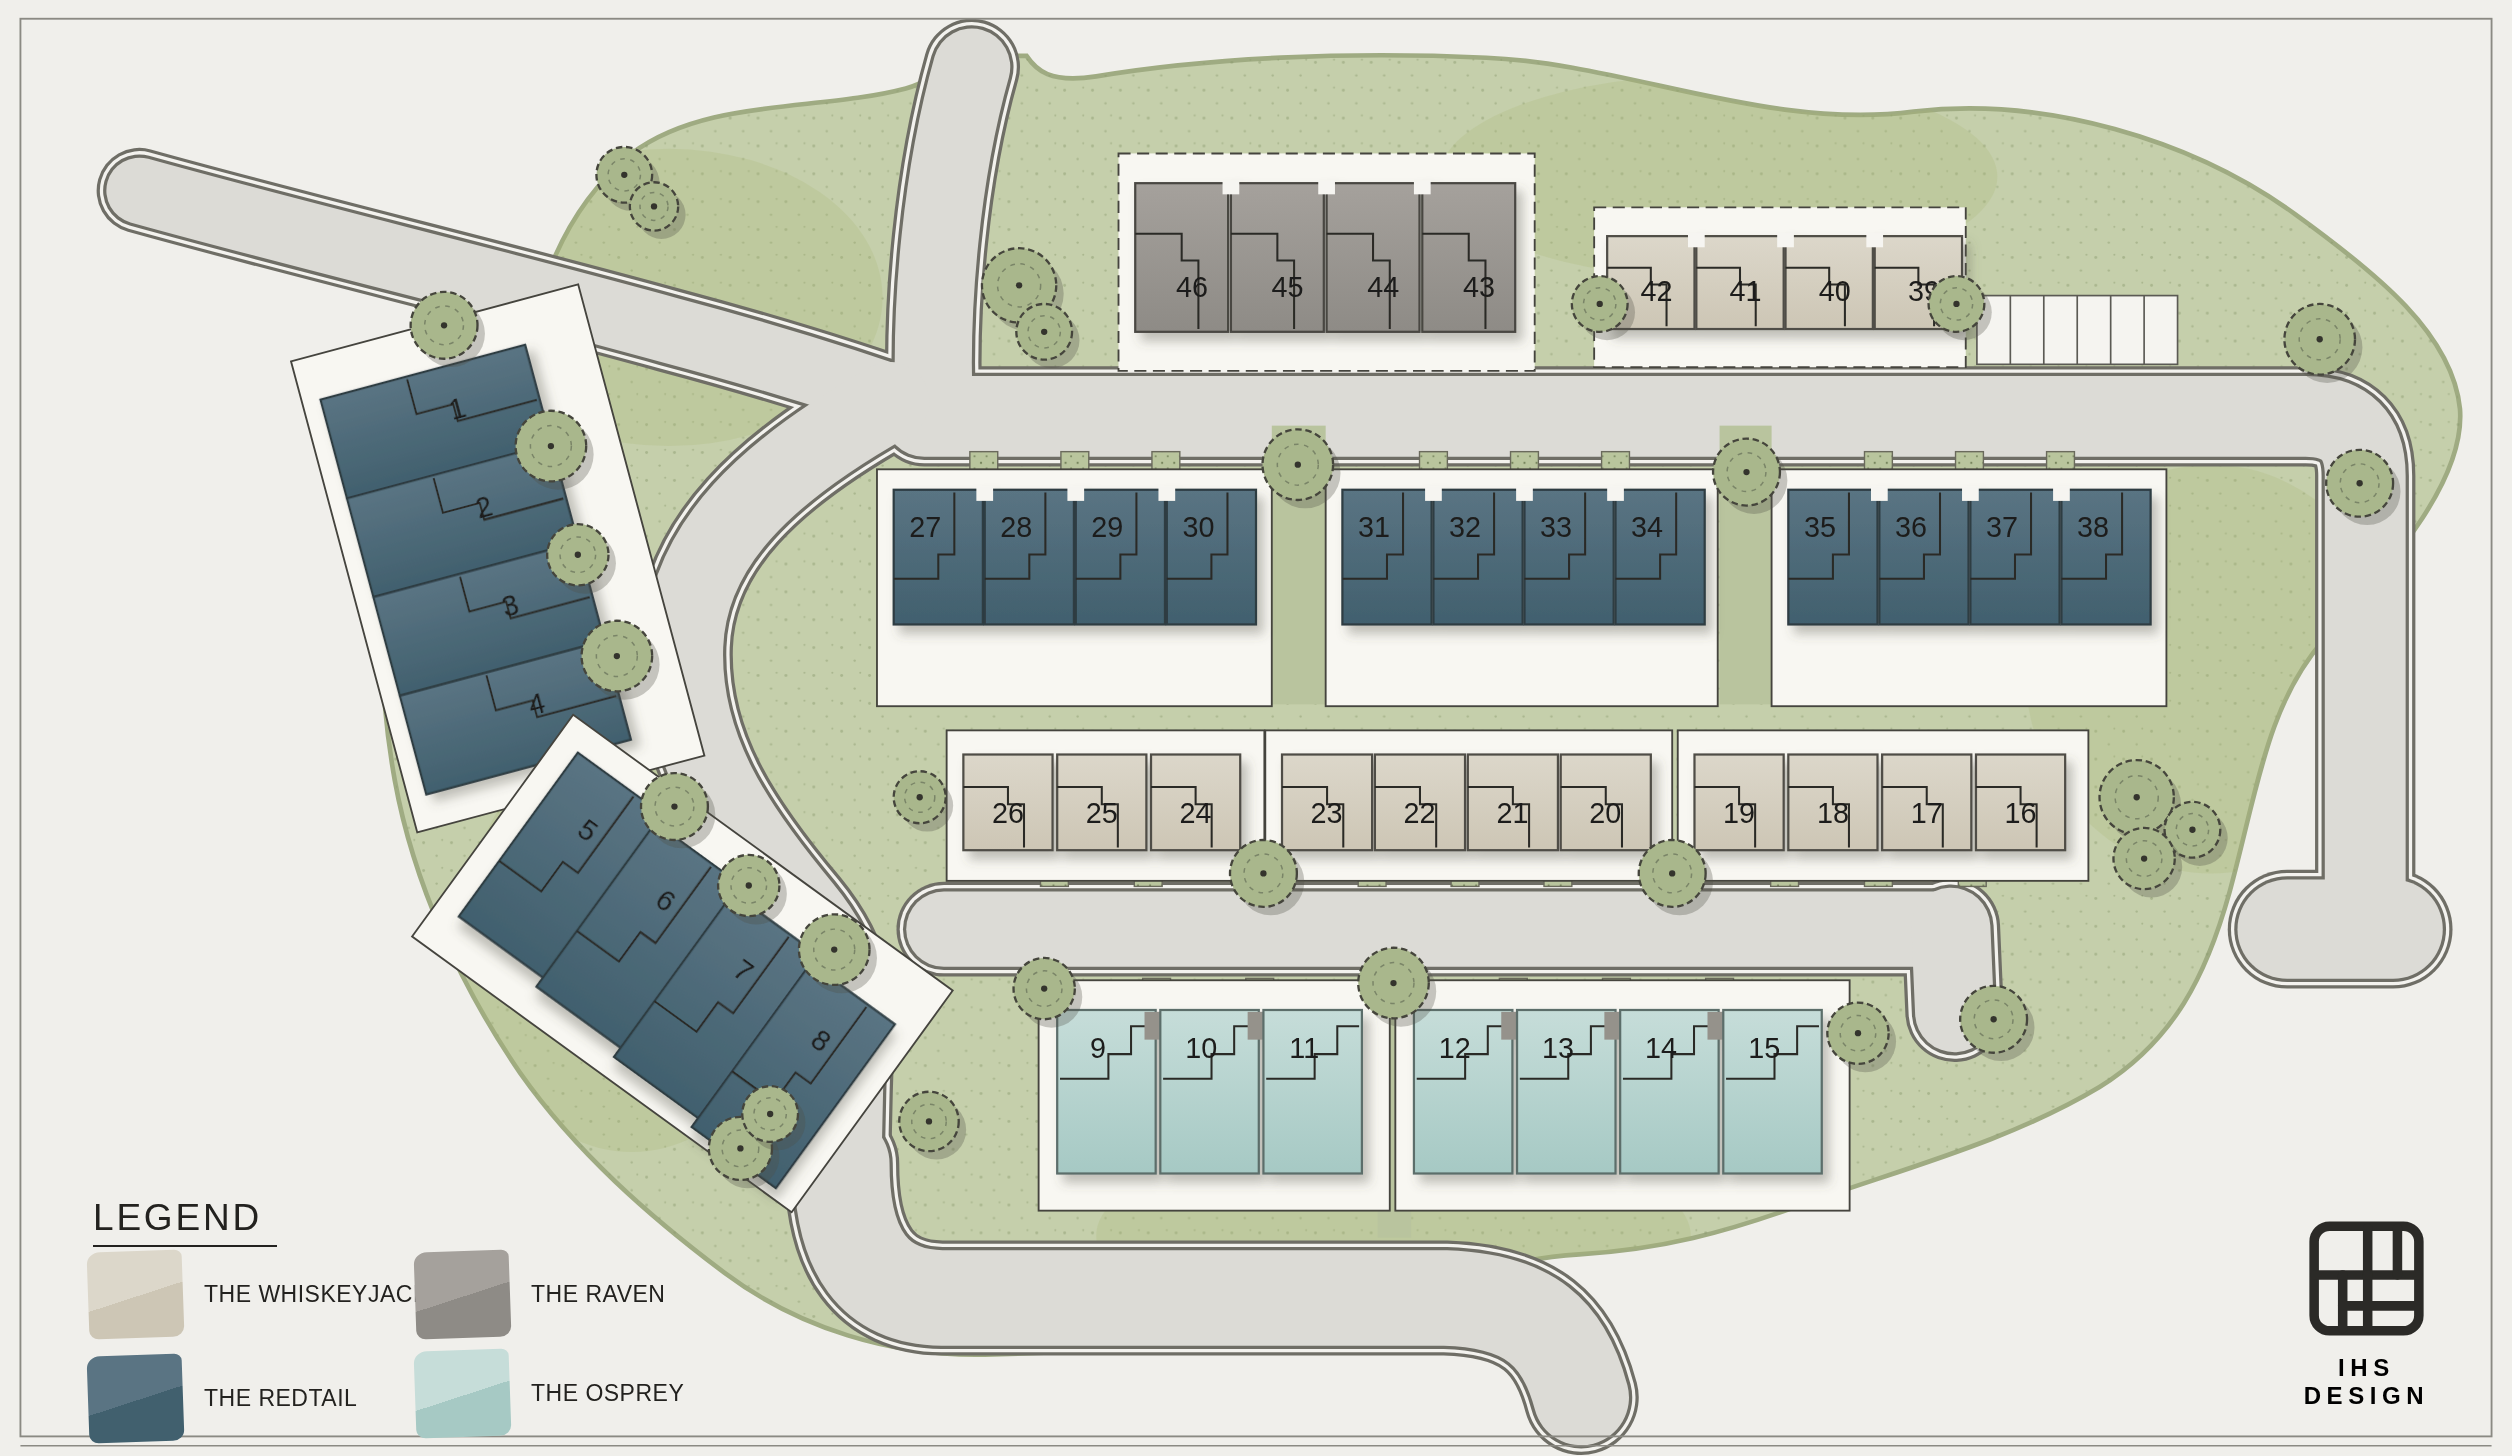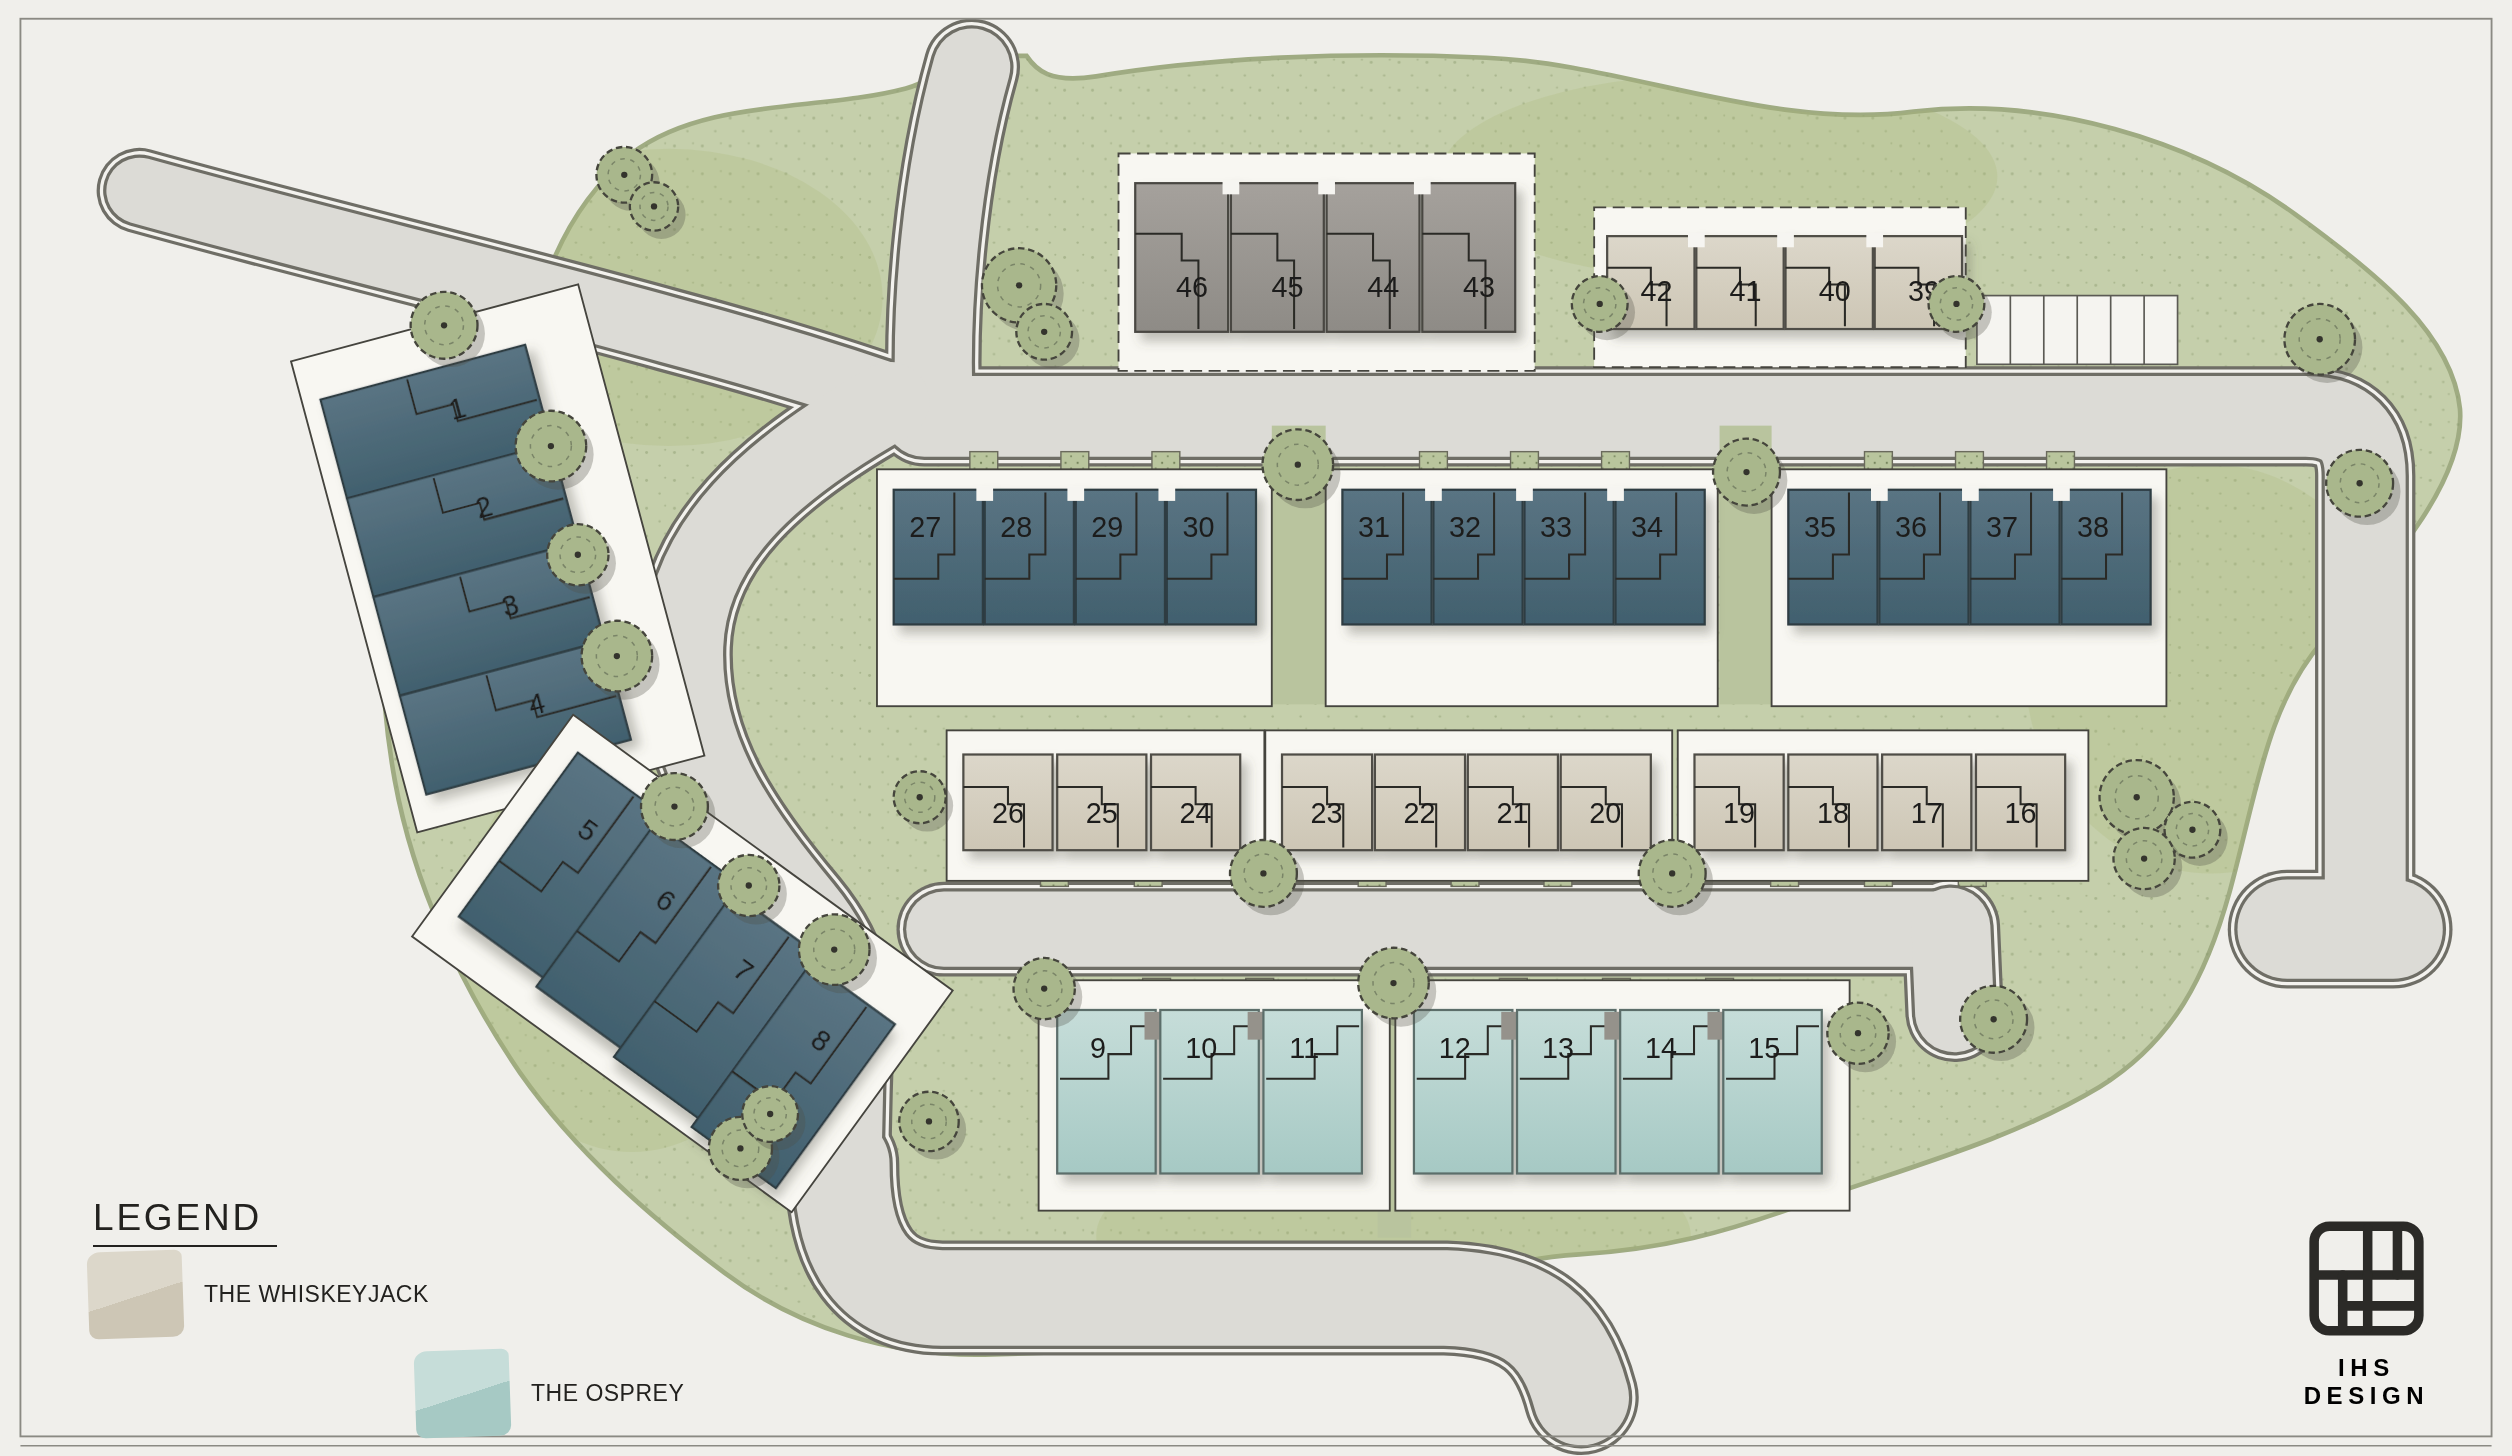--- a/index.html
+++ b/index.html
@@ -695,20 +695,32 @@
   
   <div id="legend">
     <div class="legend-title">LEGEND</div>
   </div>
   <div class="legend-item" style="left:93px;top:1256px;">
     <div class="swatch">
         <div class="paint" style="background: linear-gradient(164deg, rgb(220, 215, 202) 0px, rgb(220, 215, 202) 52%, rgb(205, 198, 181) 52%, rgb(205, 198, 181) 100%);"></div>
       </div>
     <div class="legend-label">THE WHISKEYJACK</div>
   </div>
+  <div class="legend-item" style="left:420px;top:1256px;">
+    <div class="swatch">
+        <div class="paint" style="background: linear-gradient(164deg, rgb(165, 161, 156) 0px, rgb(165, 161, 156) 52%, rgb(142, 139, 134) 52%, rgb(142, 139, 134) 100%);"></div>
+      </div>
+    <div class="legend-label">THE RAVEN</div>
+  </div>
+  <div class="legend-item" style="left:93px;top:1360px;">
+    <div class="swatch">
+        <div class="paint" style="background: linear-gradient(164deg, rgb(90, 116, 131) 0px, rgb(90, 116, 131) 52%, rgb(65, 96, 110) 52%, rgb(65, 96, 110) 100%);"></div>
+      </div>
+    <div class="legend-label">THE REDTAIL</div>
+  </div>
   <div class="legend-item" style="left:420px;top:1355px;">
     <div class="swatch">
         <div class="paint" style="background: linear-gradient(164deg, rgb(198, 221, 217) 0px, rgb(198, 221, 217) 52%, rgb(166, 201, 196) 52%, rgb(166, 201, 196) 100%);"></div>
       </div>
     <div class="legend-label">THE OSPREY</div>
   </div>
 
   
   <div id="logo">
     <svg width="119" height="119" viewBox="0 0 100 100">

